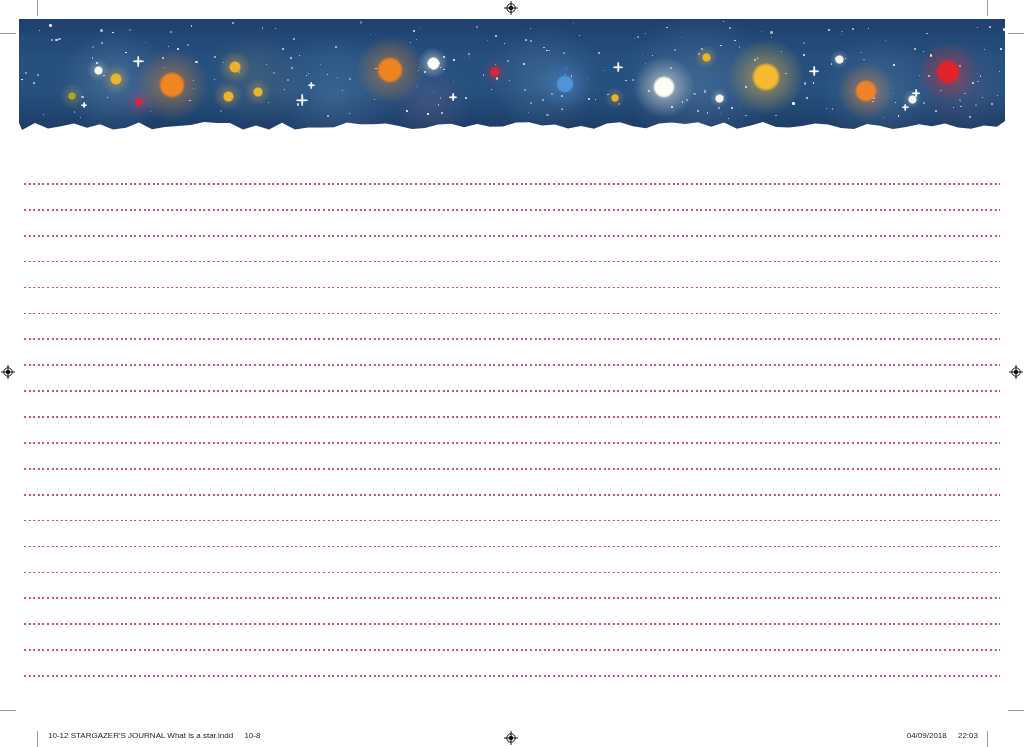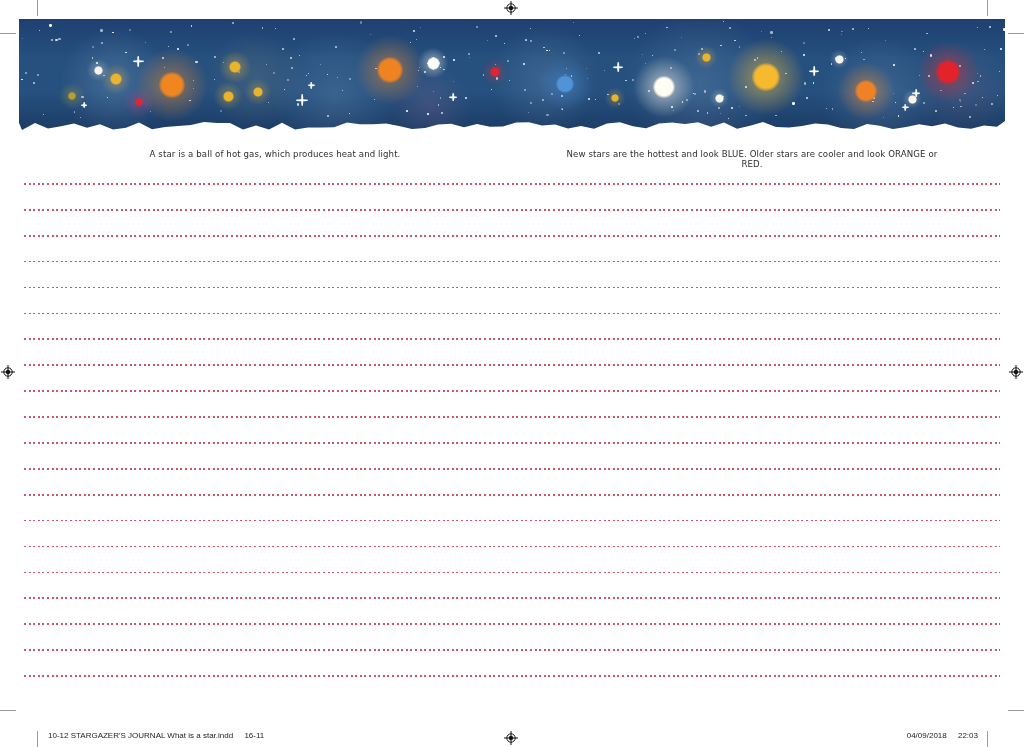--- a/index.html
+++ b/index.html
@@ -398,22 +398,20 @@
       </div>
       <div class="sparkle" style="left: 407.5px; top: 37.5px; width: 13px; height: 13px;">
         <div class="sv"></div>
         <div class="sh"></div>
       </div>
       <div class="sparkle" style="left: 637px; top: 60px; width: 16px; height: 16px;">
         <div class="sv"></div>
         <div class="sh"></div>
       </div>
     </div>
-  <div class="caption caption-left">A star is a ball of hot gas, which produces heat and light.</div>
-  <div class="caption caption-right">New stars are the hottest and look BLUE. Older stars are cooler and look ORANGE or RED.</div>
   <div id="lines-layer">
       <div class="dotline" style="left: 24px; top: 183px; width: 976px; background: repeating-linear-gradient(90deg, rgb(200, 86, 107) 0px, rgb(200, 86, 107) 2px, rgba(0, 0, 0, 0) 2px, rgba(0, 0, 0, 0) 4.6px);"></div>
       <div class="dotline" style="left: 24px; top: 208.9px; width: 976px; background: repeating-linear-gradient(90deg, rgb(200, 86, 107) 0px, rgb(200, 86, 107) 2px, rgba(0, 0, 0, 0) 2px, rgba(0, 0, 0, 0) 4.6px);"></div>
       <div class="dotline" style="left: 24px; top: 234.8px; width: 976px; background: repeating-linear-gradient(90deg, rgb(200, 86, 107) 0px, rgb(200, 86, 107) 2px, rgba(0, 0, 0, 0) 2px, rgba(0, 0, 0, 0) 4.6px);"></div>
       <div class="dotline" style="left: 24px; top: 260.7px; width: 976px; background: repeating-linear-gradient(90deg, rgb(200, 86, 107) 0px, rgb(200, 86, 107) 2px, rgba(0, 0, 0, 0) 2px, rgba(0, 0, 0, 0) 4.6px);"></div>
       <div class="dotline" style="left: 24px; top: 286.6px; width: 976px; background: repeating-linear-gradient(90deg, rgb(200, 86, 107) 0px, rgb(200, 86, 107) 2px, rgba(0, 0, 0, 0) 2px, rgba(0, 0, 0, 0) 4.6px);"></div>
       <div class="dotline" style="left: 24px; top: 312.5px; width: 976px; background: repeating-linear-gradient(90deg, rgb(200, 86, 107) 0px, rgb(200, 86, 107) 2px, rgba(0, 0, 0, 0) 2px, rgba(0, 0, 0, 0) 4.6px);"></div>
       <div class="dotline" style="left: 24px; top: 338.4px; width: 976px; background: repeating-linear-gradient(90deg, rgb(200, 86, 107) 0px, rgb(200, 86, 107) 2px, rgba(0, 0, 0, 0) 2px, rgba(0, 0, 0, 0) 4.6px);"></div>
       <div class="dotline" style="left: 24px; top: 364.3px; width: 976px; background: repeating-linear-gradient(90deg, rgb(200, 86, 107) 0px, rgb(200, 86, 107) 2px, rgba(0, 0, 0, 0) 2px, rgba(0, 0, 0, 0) 4.6px);"></div>
       <div class="dotline" style="left: 24px; top: 390.2px; width: 976px; background: repeating-linear-gradient(90deg, rgb(200, 86, 107) 0px, rgb(200, 86, 107) 2px, rgba(0, 0, 0, 0) 2px, rgba(0, 0, 0, 0) 4.6px);"></div>
@@ -424,19 +422,19 @@
       <div class="dotline" style="left: 24px; top: 519.7px; width: 976px; background: repeating-linear-gradient(90deg, rgb(200, 86, 107) 0px, rgb(200, 86, 107) 2px, rgba(0, 0, 0, 0) 2px, rgba(0, 0, 0, 0) 4.6px);"></div>
       <div class="dotline" style="left: 24px; top: 545.6px; width: 976px; background: repeating-linear-gradient(90deg, rgb(200, 86, 107) 0px, rgb(200, 86, 107) 2px, rgba(0, 0, 0, 0) 2px, rgba(0, 0, 0, 0) 4.6px);"></div>
       <div class="dotline" style="left: 24px; top: 571.5px; width: 976px; background: repeating-linear-gradient(90deg, rgb(200, 86, 107) 0px, rgb(200, 86, 107) 2px, rgba(0, 0, 0, 0) 2px, rgba(0, 0, 0, 0) 4.6px);"></div>
       <div class="dotline" style="left: 24px; top: 597.4px; width: 976px; background: repeating-linear-gradient(90deg, rgb(200, 86, 107) 0px, rgb(200, 86, 107) 2px, rgba(0, 0, 0, 0) 2px, rgba(0, 0, 0, 0) 4.6px);"></div>
       <div class="dotline" style="left: 24px; top: 623.3px; width: 976px; background: repeating-linear-gradient(90deg, rgb(200, 86, 107) 0px, rgb(200, 86, 107) 2px, rgba(0, 0, 0, 0) 2px, rgba(0, 0, 0, 0) 4.6px);"></div>
       <div class="dotline" style="left: 24px; top: 649.2px; width: 976px; background: repeating-linear-gradient(90deg, rgb(200, 86, 107) 0px, rgb(200, 86, 107) 2px, rgba(0, 0, 0, 0) 2px, rgba(0, 0, 0, 0) 4.6px);"></div>
       <div class="dotline" style="left: 24px; top: 675.1px; width: 976px; background: repeating-linear-gradient(90deg, rgb(200, 86, 107) 0px, rgb(200, 86, 107) 2px, rgba(0, 0, 0, 0) 2px, rgba(0, 0, 0, 0) 4.6px);"></div>
     </div>
   <div class="slug slug-left">
     <span>10-12 STARGAZER'S JOURNAL What is a star.indd</span>
-    <span class="slug-gap">16-11</span>
+    <span class="slug-gap">10-8</span>
   </div>
   <div class="slug slug-right">
     <span>04/09/2018</span>
     <span class="slug-gap">22:03</span>
   </div>
 </div>
 
 </body></html>

